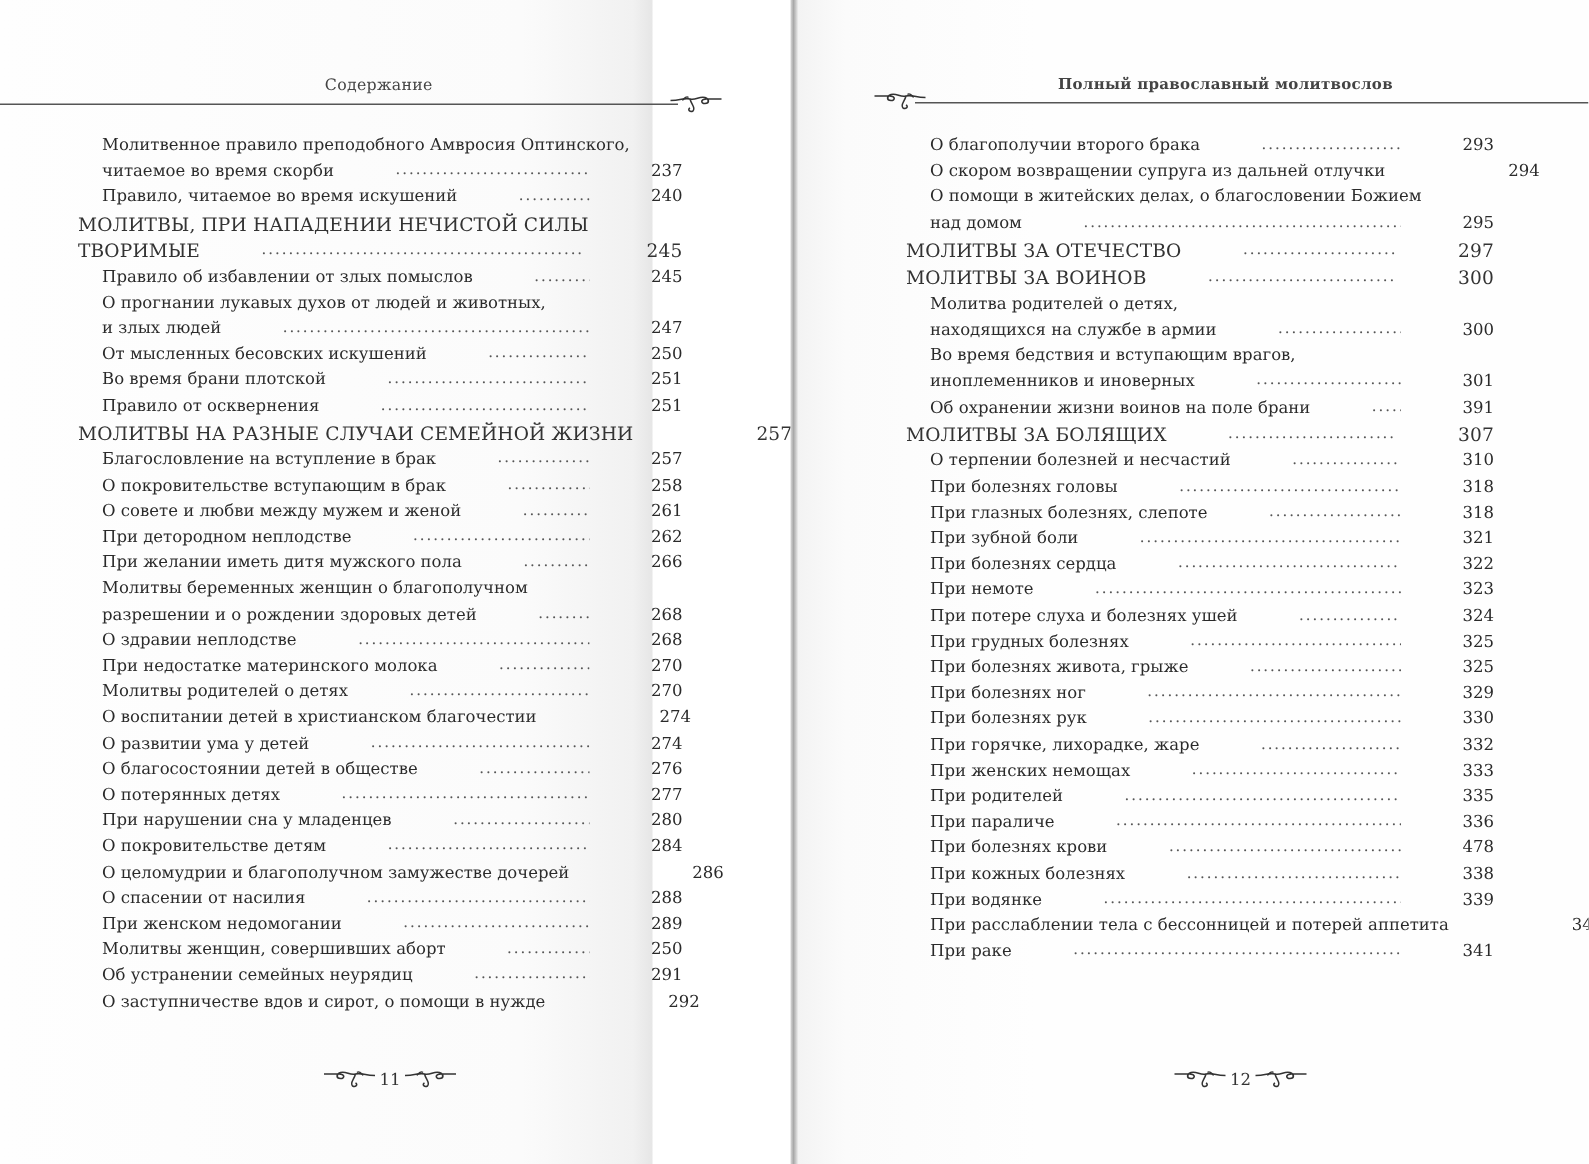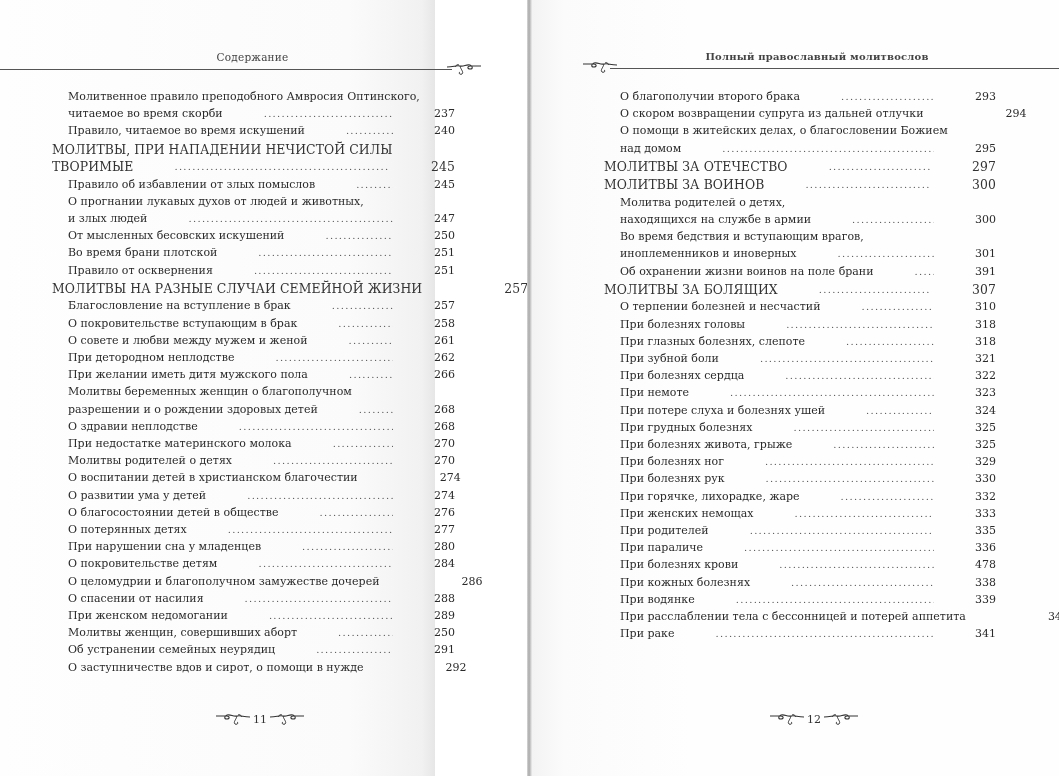--- a/index.html
+++ b/index.html
@@ -71,21 +71,21 @@
     content: "........................................................................................................................................................................................................";
   }
   .entry .pg { flex: 0 0 auto; text-align: right; }
 
   .footer {
     position: absolute; top: 712px;
     display: flex; align-items: center; justify-content: center;
     font-size: 11px; color: #333;
   }
   .page-left .footer { left: 195px; width: 130px; }
-  .page-right .footer { left: 217px; width: 130px; }
+  .page-right .footer { left: 230px; width: 130px; }
   .footer .folio { margin: 0 2px; }
   .footer .ornament { position: static; }
 </style>
 </head>
 <body>
 
 <svg width="0" height="0" style="position:absolute" aria-hidden="true">
   <defs>
     <symbol id="flourish" viewBox="0 0 36 14">
       <path d="M1 5 C8 5, 10 3, 14 4 C18 5, 20 2, 24 3 C27 4, 27 7, 24 7 C21 7, 21 4, 25 4 L35 4" fill="none" stroke="#333" stroke-width="1.1"></path>

